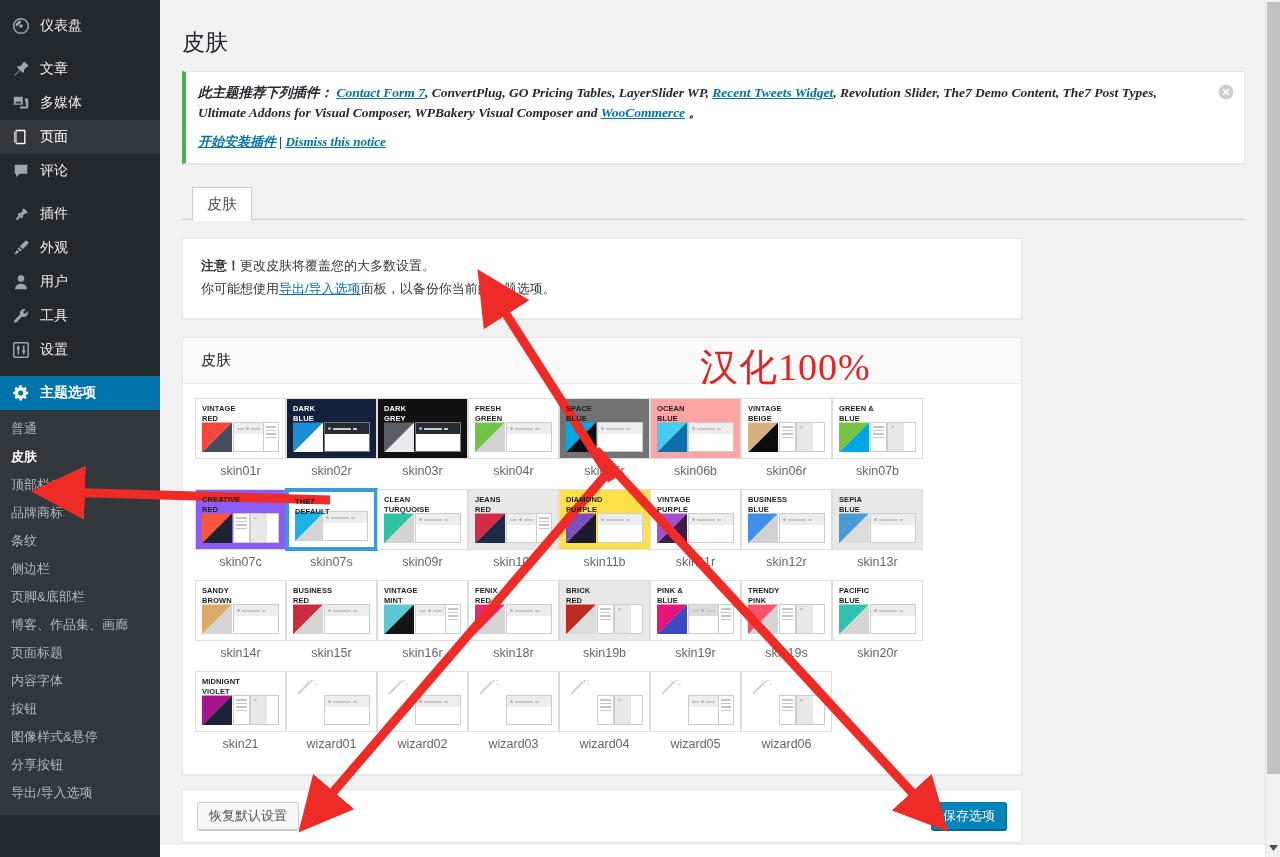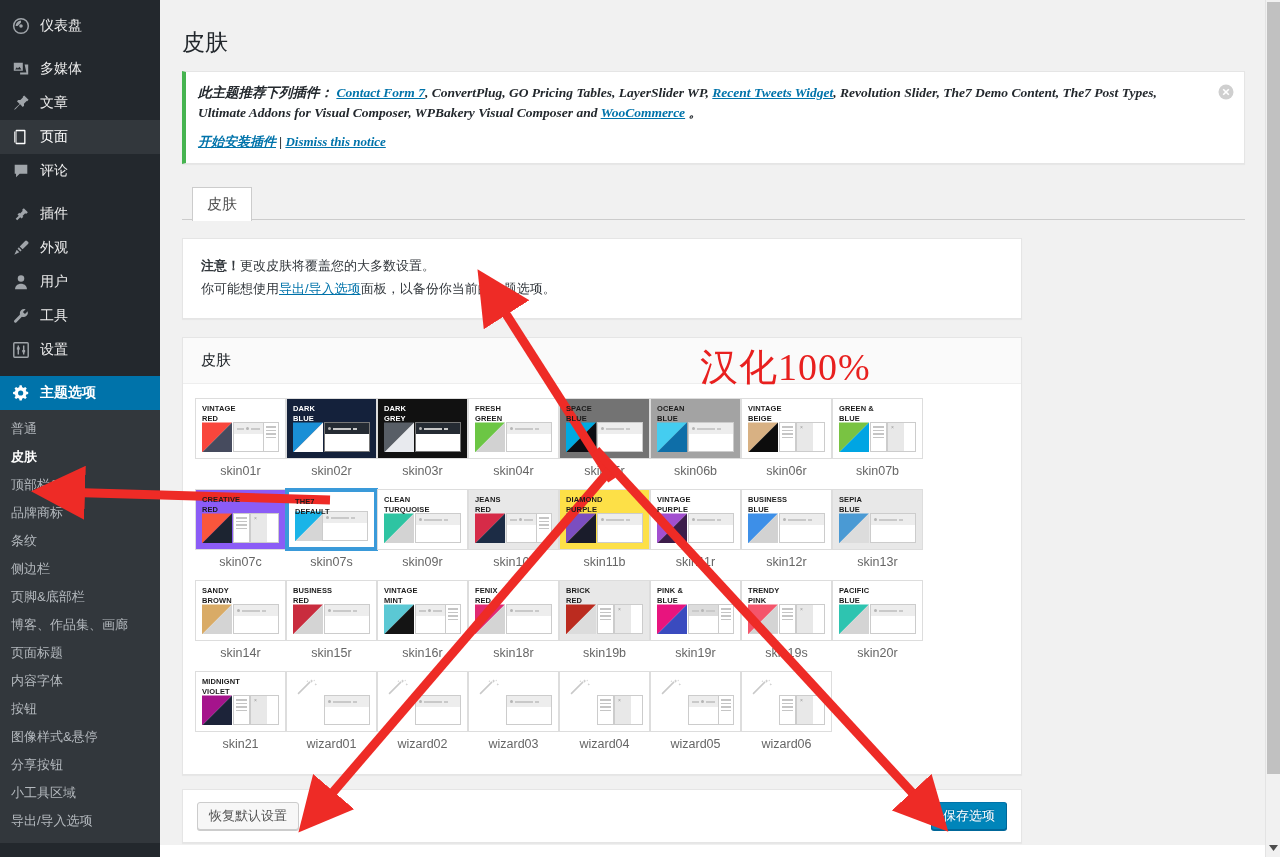--- a/index.html
+++ b/index.html
@@ -312,32 +312,32 @@
             <svg width="18" height="18" viewBox="0 0 20 20" fill="currentColor">
               <path d="M10 1a9 9 0 109 9 9 9 0 00-9-9zm0 16.3A7.3 7.3 0 1117.3 10 7.3 7.3 0 0110 17.3zM10 4a6 6 0 00-6 6h2.2L10 6.2zM12 10a2 2 0 11-2-2 2 2 0 012 2z"></path>
             </svg>
           </span>
           <span class="menu-label">仪表盘</span>
         </div>
         <div class="menu-sep"></div>
         <div class="menu-top">
           <span class="mi">
             <svg width="18" height="18" viewBox="0 0 20 20" fill="currentColor">
+              <path d="M13.5 1.6L18.4 6.5l-1.5 1.5-.6-.3-3 3 .1 2.4-1.4 1.4-3-3L4.6 16 3 17.5l-.5-.5L4 15.4l4.5-4.4-3-3L6.9 6.6l2.4.1 3-3-.3-.6z"></path>
+            </svg>
+          </span>
+          <span class="menu-label">文章</span>
+        </div>
+        <div class="menu-top">
+          <span class="mi">
+            <svg width="18" height="18" viewBox="0 0 20 20" fill="currentColor">
               <path d="M2 3h10v9H2zm1.5 7.5h7l-2.3-3-1.6 2-1.2-1.4zM14 5h4v11h-9v-2h7z"></path>
             </svg>
           </span>
           <span class="menu-label">多媒体</span>
-        </div>
-        <div class="menu-top">
-          <span class="mi">
-            <svg width="18" height="18" viewBox="0 0 20 20" fill="currentColor">
-              <path d="M13.5 1.6L18.4 6.5l-1.5 1.5-.6-.3-3 3 .1 2.4-1.4 1.4-3-3L4.6 16 3 17.5l-.5-.5L4 15.4l4.5-4.4-3-3L6.9 6.6l2.4.1 3-3-.3-.6z"></path>
-            </svg>
-          </span>
-          <span class="menu-label">文章</span>
         </div>
         <div class="menu-top current">
           <span class="mi">
             <svg width="18" height="18" viewBox="0 0 20 20" fill="currentColor">
               <path d="M5 2h9a1 1 0 011 1v14a1 1 0 01-1 1H5a1 1 0 01-1-1V3a1 1 0 011-1zm0 1.5v13h8.5v-13zM2.5 4h1v12h-1z"></path>
             </svg>
           </span>
           <span class="menu-label">页面</span>
         </div>
         <div class="menu-top">
@@ -410,21 +410,20 @@
         <div class="submenu-item">品牌商标</div>
         <div class="submenu-item">条纹</div>
         <div class="submenu-item">侧边栏</div>
         <div class="submenu-item">页脚&amp;底部栏</div>
         <div class="submenu-item">博客、作品集、画廊</div>
         <div class="submenu-item">页面标题</div>
         <div class="submenu-item">内容字体</div>
         <div class="submenu-item">按钮</div>
         <div class="submenu-item">图像样式&amp;悬停</div>
         <div class="submenu-item">分享按钮</div>
-        <div class="submenu-item">小工具区域</div>
         <div class="submenu-item">导出/导入选项</div>
       </div>
   </div>
 
   <div id="wpbody">
     <div class="wrap">
 
       <h1 class="page-title">皮肤</h1>
 
       <div class="notice">
@@ -563,21 +562,21 @@
                         <div class="mock-dot"></div>
                         <div class="mock-dash" style="width:18px"></div>
                         <div class="mock-dash" style="width:4px"></div>
                       </div>
                     </div>
                   </div>
                 </div>
                 <div class="skin-label">skin05r</div>
               </div>
               <div class="skin-item">
-                <div class="skin-thumb" style="background:#a3a3a3">
+                <div class="skin-thumb" style="background:#fca5a5">
                   <div class="skin-name" style="color:#1c1c1c">OCEAN
 BLUE</div>
                   <div class="sw-tri">
                     <div class="a" style="background:#44cdf0"></div>
                     <div class="b" style="background:#0e6ea8"></div>
                   </div>
                   <div class="sw-mock">
                     <div class="mock-left">
                       <div class="mock-bar" style="background:#ededed">
                         <div class="mock-dot"></div>

